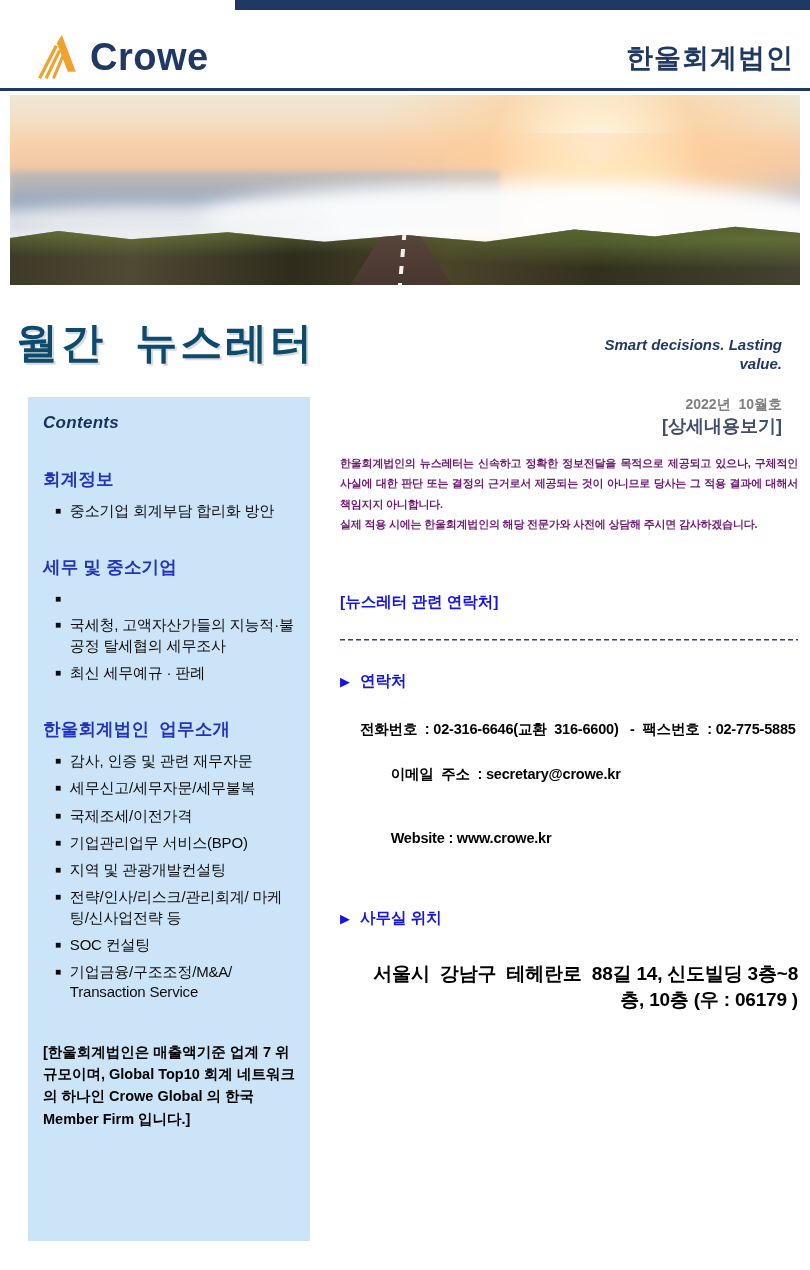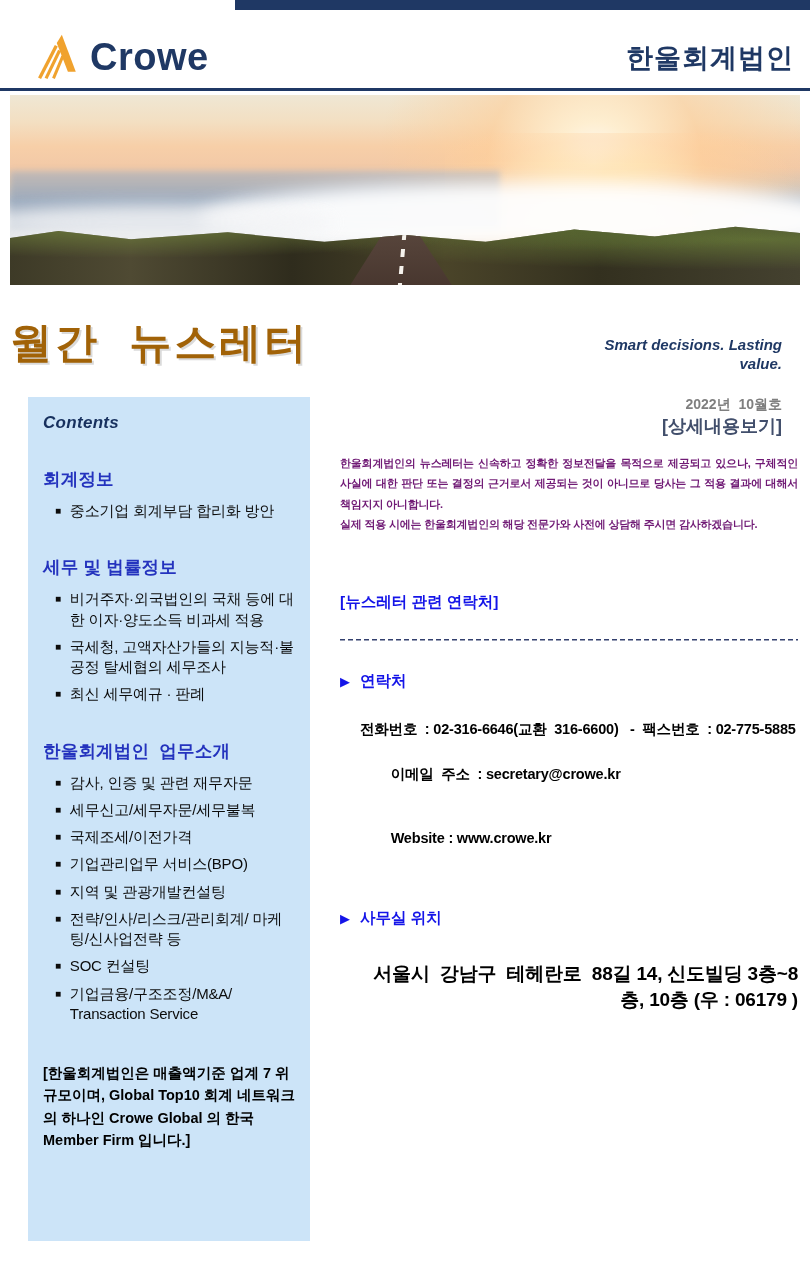--- a/index.html
+++ b/index.html
@@ -35,21 +35,21 @@
       radial-gradient(ellipse at 72% 4%, rgba(98,120,54,0.7) 0%, rgba(98,120,54,0) 32%),
       radial-gradient(ellipse at 94% 30%, rgba(108,128,58,0.7) 0%, rgba(108,128,58,0) 45%),
       linear-gradient(90deg,#3c3926 0%, #4f4a33 16%, #2f2c1d 36%, #4a4429 55%, #33301f 74%, #454230 100%);
     clip-path:polygon(0 30%, 7% 18%, 16% 30%, 28% 20%, 40% 34%, 50% 24%, 60% 34%, 71% 16%, 81% 26%, 91% 12%, 100% 22%, 100% 100%, 0 100%); }
   .road { position:absolute; bottom:-2px; left:50%; width:130px; height:74px; transform:translateX(-54%);
     background:linear-gradient(180deg,#5d4a40,#47362e); clip-path:polygon(46% 0, 55% 0, 92% 100%, 10% 100%); }
   .road-line { position:absolute; top:0; bottom:0; left:51%; width:4px; transform:rotate(5deg);
     background:repeating-linear-gradient(180deg,#f5f2ec 0 8px, transparent 8px 17px); }
 
   
-  .masthead h1 { margin:30px 0 0 10px; font-size:42px; font-weight:900; color:#a16207;
+  .masthead h1 { margin:30px 0 0 16px; font-size:42px; font-weight:900; color:#0c4a6e;
     letter-spacing:3px; white-space:pre; text-shadow:2px 2px 0 rgba(150,150,150,0.35); }
   .mast-right { position:absolute; top:336px; right:28px; width:230px; text-align:right; }
   .tagline { font-size:15px; font-weight:800; font-style:italic; color:#1F3864; line-height:1.25; }
   .issue { margin-top:22px; font-size:14px; font-weight:800; color:#7F7F7F; white-space:pre; }
   .detail-link { font-size:18px; font-weight:800; color:#414e6b; cursor:pointer; }
 
   
   .content { display:flex; align-items:stretch; margin:26px 0 0 28px; height:844px; }
   .sidebar { width:282px; flex:none; background:#CCE4F8; padding:16px 13px 16px 15px; }
   .contents-h { font-size:17px; font-weight:800; font-style:italic; color:#17305E; letter-spacing:0.3px; }
@@ -132,25 +132,24 @@
         <div class="sec-h">회계정보</div>
         <ul>
           <li>
             <span class="bullet">■</span>
             <span>중소기업 회계부담 합리화 방안</span>
           </li>
         </ul>
       </div>
 
       <div class="sec">
-        <div class="sec-h">세무 및 법률정보</div>
+        <div class="sec-h">세무 및 중소기업</div>
         <ul>
           <li>
             <span class="bullet">■</span>
-            <span>비거주자·외국법인의 국채 등에 대한 이자·양도소득 비과세 적용</span>
           </li>
           <li>
             <span class="bullet">■</span>
             <span>국세청, 고액자산가들의 지능적·불공정 탈세협의 세무조사</span>
           </li>
           <li>
             <span class="bullet">■</span>
             <span>최신 세무예규 · 판례</span>
           </li>
         </ul>

